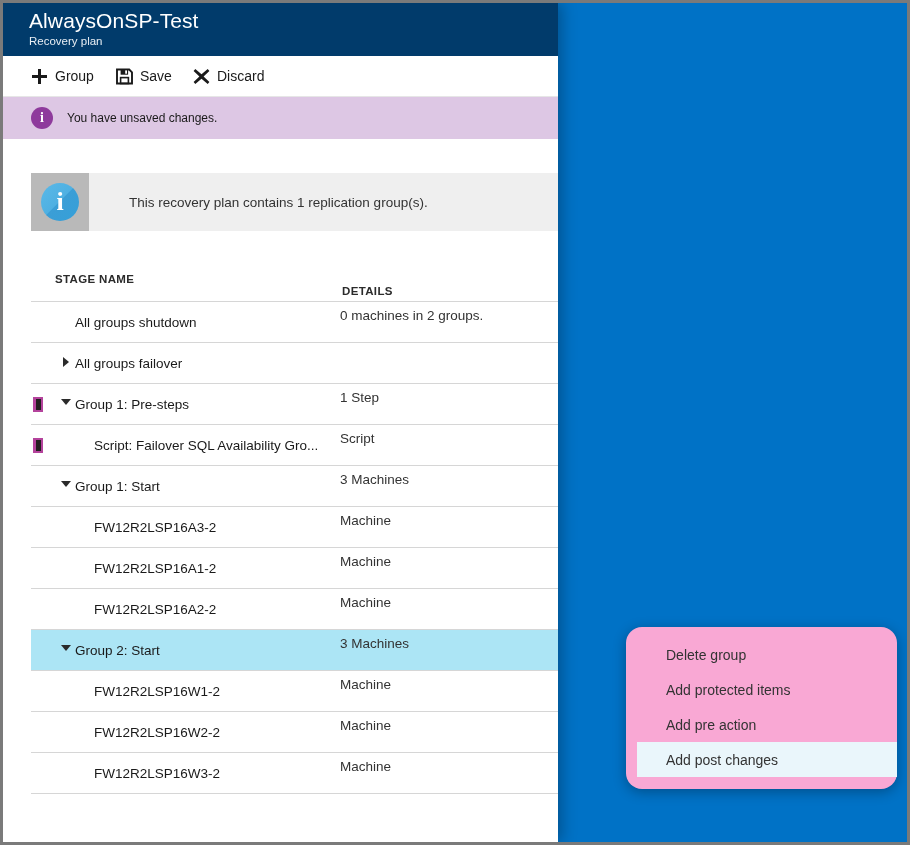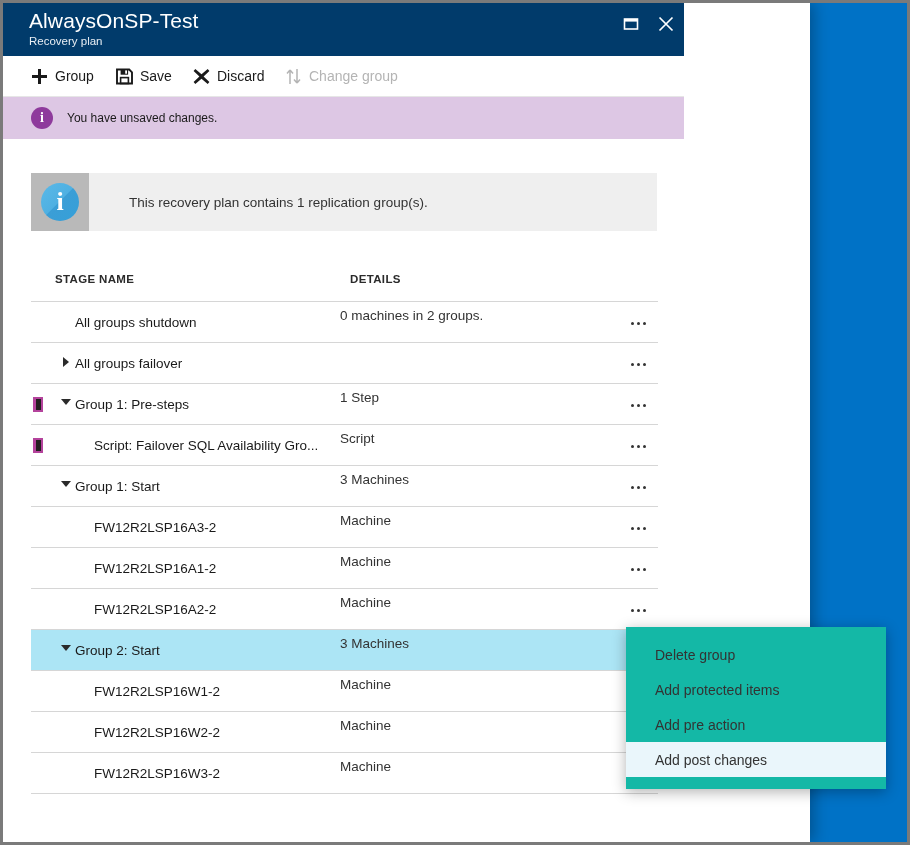--- a/index.html
+++ b/index.html
@@ -24,21 +24,21 @@
     box-sizing: border-box;
     border: 3px solid #7a7a7a;
     overflow: hidden;
   }
 
   
   #blade {
     position: absolute;
     left: 0px;
     top: 0px;
-    width: 807px;
+    width: 555px;
     height: 839px;
     background: #ffffff;
     box-shadow: 4px 0 14px rgba(0,0,0,0.28);
     overflow: hidden;
   }
 
   
   #titlebar {
     position: absolute;
     left: 0; top: 0;
@@ -187,21 +187,21 @@
   }
   #grid .hdr .h {
     position: absolute;
     top: 12px;
     font-size: 11.5px;
     font-weight: bold;
     letter-spacing: 0.35px;
     color: #2b2b2b;
   }
   #grid .hdr .h.c1 { left: 24px; }
-  #grid .hdr .h.c2 { left: 319px; }
+  #grid .hdr .h.c2 { left: 311px; margin-top: 12px; }
 
   .row {
     position: relative;
     height: 41px;
     border-bottom: 1px solid #d6d6d6;
     box-sizing: border-box;
   }
   .row.selected { background: #ace5f5; }
   .row .marker {
     position: absolute;
@@ -273,24 +273,25 @@
     border-radius: 50%;
     display: block;
   }
 
   
   #ctxmenu {
     position: absolute;
     left: 623px;
     top: 624px;
     width: 260px;
-    background: #14b8a6;
+    background: #f9a8d4;
     box-shadow: 0 3px 13px rgba(0,0,0,0.30);
-    padding: 10px 0 12px 0;
+    padding: 10px 0 12px 11px;
     z-index: 50;
+    border-radius: 16px;
   }
   #ctxmenu .mi {
     height: 35px;
     display: flex;
     align-items: center;
     padding-left: 29px;
     font-size: 14px;
     color: #333333;
     cursor: pointer;
     white-space: nowrap;
@@ -347,29 +348,20 @@
 
       <div class="cmd" id="cmd-discard">
         <span class="glyph">
           <svg width="17" height="17" viewBox="0 0 17 17">
             <path d="M2.3 1 L8.5 6.3 L14.7 1 L16.4 3 L10.6 8.5 L16.4 14 L14.7 16 L8.5 10.7 L2.3 16 L0.6 14 L6.4 8.5 L0.6 3 Z" fill="#1a1a1a"></path>
           </svg>
         </span>
         <span>Discard</span>
       </div>
 
-      <div class="cmd disabled" id="cmd-change">
-        <span class="glyph">
-          <svg width="17" height="17" viewBox="0 0 17 17">
-            <path d="M5 16 V2 M5 2 L2 5.5 M5 2 L8 5.5" stroke="#b4b4b4" stroke-width="1.5" fill="none"></path>
-            <path d="M12 1 V15 M12 15 L9 11.5 M12 15 L15 11.5" stroke="#b4b4b4" stroke-width="1.5" fill="none"></path>
-          </svg>
-        </span>
-        <span>Change group</span>
-      </div>
     </div>
 
     <div id="notify">
       <div class="ico">i</div>
       <div class="txt">You have unsaved changes.</div>
     </div>
 
     <div id="infobox">
       <div class="sq">
         <div class="circ">i</div>

